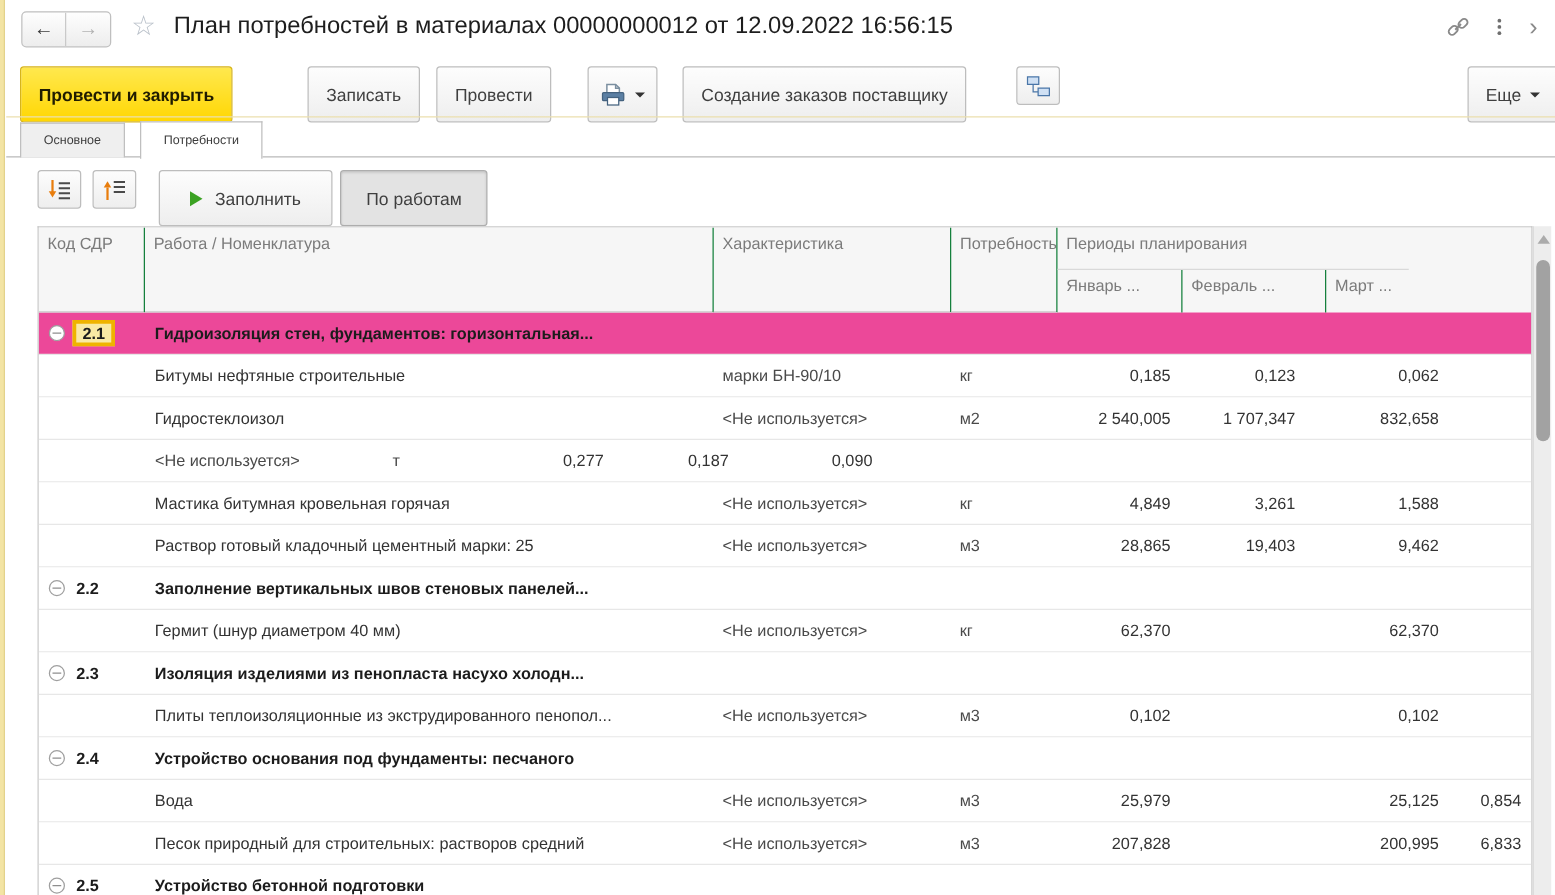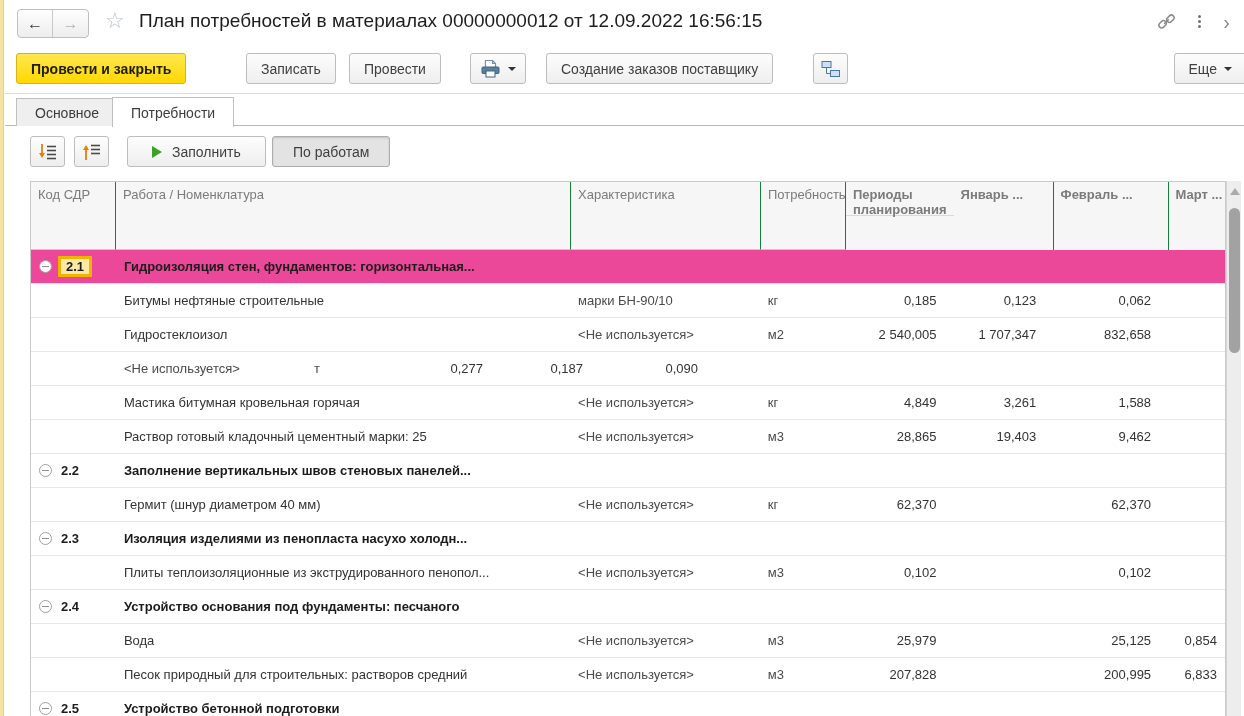--- a/index.html
+++ b/index.html
@@ -20,50 +20,50 @@
   .navbtn.fwd  { color:#b3b3b3; font-weight:bold; }
   .star { position:absolute; left:100px; top:8px; font-size:22px; color:#b9c0c9; }
   .doc-title { position:absolute; left:134px; top:10px; font-size:19px; color:#1d1d1d; white-space:nowrap; }
   .tb-icons { position:absolute; right:14px; top:12px; display:flex; align-items:center; gap:18px; }
   .kebab { display:flex; flex-direction:column; gap:2px; padding:1px 4px; cursor:pointer; }
   .kebab i { width:3px; height:3px; border-radius:50%; background:#6f6f6f; }
   .chev { font-size:20px; color:#8a8a8a; line-height:14px; cursor:pointer; }
 
   
   .toolbar { position:absolute; left:5px; top:46px; width:1239px; height:47px; background:#fff; }
-  .btn { display:inline-flex; align-items:center; justify-content:center; height:31px;
+  .btn { display:inline-flex; align-items:center; justify-content:center; height:45px;
          border:1px solid #bdbdbd; border-radius:3px; background:linear-gradient(#fdfdfd,#eeeeee);
          font-size:14px; color:#3f3f3f; padding:0 14px; cursor:pointer; white-space:nowrap; }
   .btn.primary { background:linear-gradient(#ffe84e,#ffd703); border:1px solid #d7b41a;
                  font-weight:bold; color:#201c00; }
   .caret { width:0; height:0; border-left:4px solid transparent; border-right:4px solid transparent;
            border-top:4px solid #333; display:inline-block; margin-left:7px; }
   .sep-yellow { position:absolute; left:5px; top:93px; width:1239px; height:1px; background:#ecdfae; }
 
   
   .tabs { position:absolute; left:5px; top:96px; width:1239px; height:30px; }
   .tabs .rule { position:absolute; left:0; top:29px; width:1239px; height:1px; background:#b9b9b9; }
   .tab { position:absolute; top:1px; height:29px; padding:0 18px; display:flex; align-items:center;
-         font-size:14px; color:#3c3c3c; cursor:pointer; border:1px solid #bfbfbf; border-bottom:none; }
+         font-size:10px; color:#3c3c3c; cursor:pointer; border:1px solid #bfbfbf; border-bottom:none; }
   .tab.inactive { background:#efefef; top:2px; height:28px; }
   .tab.active { background:#fff; z-index:2; height:30px; }
 
   
   .subbar { position:absolute; left:5px; top:130px; width:1239px; height:46px; background:#fff; }
   .icon-btn { width:35px; height:31px; padding:0; }
   .toggle-on { background:#e3e3e3; box-shadow:inset 0 1px 2px rgba(0,0,0,.15); border-color:#adadad; }
   .play { width:0; height:0; border-left:10px solid #3ba223; border-top:6px solid transparent;
           border-bottom:6px solid transparent; display:inline-block; margin-right:10px; }
 
   
   .grid { position:absolute; left:30px; top:181px; width:1196px; height:535px;
           border:1px solid #c9c9c9; border-bottom:none; overflow:hidden; background:#fff; font-size:13px; }
   .ghead { display:flex; height:68px; background:#f6f6f6; color:#7b7b7b; }
   .hcell { border-right:1px solid #15803d; border-bottom:1px solid #c9c9c9; padding:5px 7px; }
-  .pgroup { display:flex; flex-direction:row;font-weight:bold; }
+  .pgroup { display:flex; flex-direction:column; }
   .pgroup .ptitle { height:34px; border-bottom:1px solid #d9d9d9; padding:5px 7px; }
   .pgroup .prow { display:flex; flex:1; }
   .pgroup .prow .hcell { border-bottom:1px solid #c9c9c9; }
   .w-code{width:85px;} .w-name{width:455px;} .w-char{width:190px;} .w-unit{width:100px;}
   .w-need{width:85px;} .w-p1{width:100px;} .w-p2{width:115px;} .w-p3{width:66px; border-right:none;}
   .trow { display:flex; height:34px; align-items:center; border-bottom:1px solid #e7e7e7;
           background:#fff; cursor:default; }
   .trow .c { padding:0 8px; white-space:nowrap; overflow:hidden; height:100%;
              display:flex; align-items:center; }
   .trow .num { justify-content:flex-end;text-align:right; }

